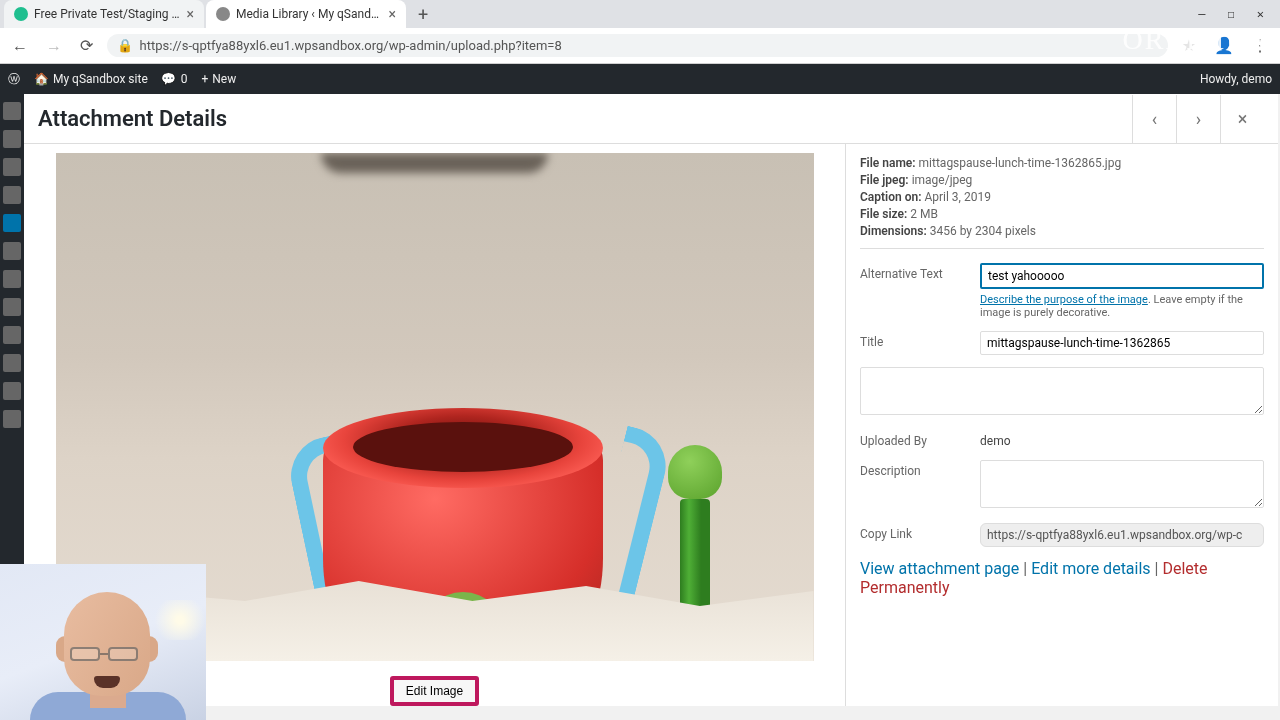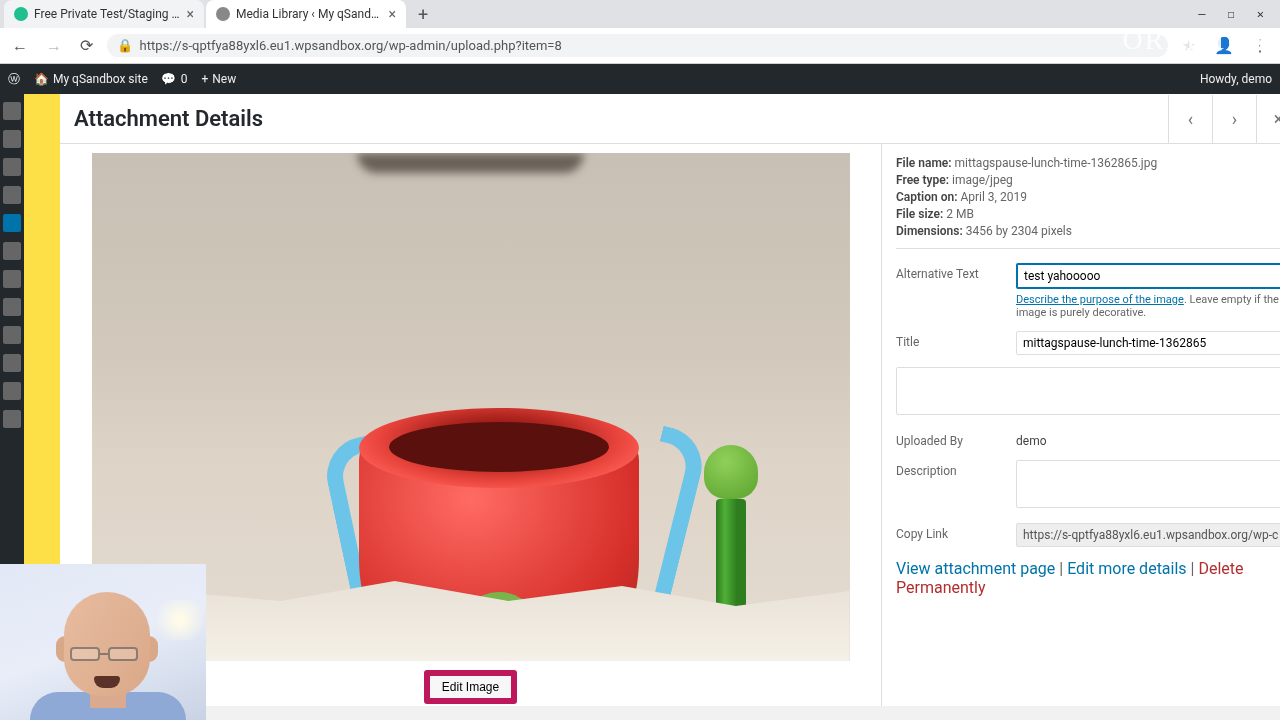--- a/index.html
+++ b/index.html
@@ -15,21 +15,21 @@
 .win-controls { margin-left: auto; display: flex; gap: 22px; padding-right: 12px; color: #333; }
 .win-controls span { cursor: pointer; font-size: 12px; font-family: monospace; }
 .addr-bar { display: flex; align-items: center; gap: 10px; padding: 6px 8px; background: #fff; border-bottom: 1px solid #d0d0d0; height: 36px; }
 .nav-btn { color: #555; font-size: 16px; padding: 2px 4px; cursor: pointer; }
 .url-zone { flex: 1; display: flex; align-items: center; gap: 6px; background: #f1f3f4; border-radius: 14px; padding: 4px 10px; font-size: 13px; color: #555; }
 .url-zone .lock { color: #888; }
 .overlay-brand { position: absolute; right: 14px; top: 24px; font-family: Georgia, serif; font-size: 28px; letter-spacing: 2px; color: #fff; opacity: 0.9; z-index: 50; }
 .wp-admin-bar { background: #23282d; height: 30px; display: flex; align-items: center; padding: 0 8px; color: #eee; font-size: 12px; gap: 14px; }
 .wp-admin-bar .item { display: flex; align-items: center; gap: 4px; cursor: pointer; }
 .wp-admin-bar .spacer { flex: 1; }
-.wp-body { display: flex; height: calc(720px - 28px - 36px - 30px); background: #fde047; position: relative; gap: 36px; }
+.wp-body { display: flex; height: calc(720px - 28px - 36px - 30px); background: #fde047; position: relative; }
 .wp-sidebar { width: 24px; background: #23282d; display: flex; flex-direction: column; gap: 10px; padding-top: 8px; align-items: center; }
 .wp-sidebar .s-icon { width: 18px; height: 18px; background: #666; border-radius: 2px; }
 .wp-sidebar .s-icon.active { background: #0073aa; }
 .wp-content { flex: 1; background: #f1f1f1; position: relative; }
 .modal-backdrop { position: absolute; left: 0; top: 0; width: 1254px; height: 612px; background: #fff; }
 .modal-header { display: flex; align-items: center; height: 50px; border-bottom: 1px solid #ddd; padding: 0 14px; }
 .modal-title { font-size: 22px; font-weight: 600; color: #23282d; }
 .modal-nav { margin-left: auto; display: flex; }
 .modal-nav .arrow, .modal-nav .close { width: 44px; height: 48px; border-left: 1px solid #ddd; display: flex; align-items: center; justify-content: center; color: #777; font-size: 18px; cursor: pointer; }
 .modal-body { display: flex; height: calc(612px - 50px); }
@@ -41,32 +41,32 @@
 .bucket-body { position: absolute; width: 280px; height: 210px; background: radial-gradient(ellipse at 40% 30%, #ff6b63, #d62f2a 70%, #a82620); border-radius: 24px 24px 44px 44px / 24px 24px 88px 88px; top: 28px; left: 2px; }
 .bucket-rim { position: absolute; width: 280px; height: 80px; border-radius: 50%; background: radial-gradient(ellipse at 50% 40%, #7a1410 10%, #b0251f 35%, #e8443c 60%, #ff6158 80%); top: 0; left: 2px; }
 .bucket-inner { position: absolute; width: 220px; height: 50px; border-radius: 50%; background: #5a110d; top: 14px; left: 32px; }
 .handle-l { position: absolute; width: 48px; height: 230px; border: 16px solid #6cc5e8; border-right: none; border-radius: 40px 0 0 40px; left: -14px; top: 30px; transform: rotate(-12deg); }
 .handle-r { position: absolute; width: 48px; height: 230px; border: 16px solid #6cc5e8; border-left: none; border-radius: 0 40px 40px 0; right: -36px; top: 20px; transform: rotate(14deg); }
 .frog { position: absolute; width: 84px; height: 52px; background: #7ab54b; border-radius: 44px 44px 0 0; bottom: -6px; left: 100px; }
 .shovel { position: absolute; left: 612px; top: 292px; }
 .shovel-head { width: 54px; height: 54px; background: radial-gradient(circle at 40% 30%, #8fd05a, #5aa22c); border-radius: 50% 50% 40% 40%; }
 .shovel-shaft { width: 30px; height: 180px; background: linear-gradient(90deg, #2e7d1f, #4faf36 30%, #2e7d1f 70%); margin-left: 12px; border-radius: 4px; }
 .sand-front { position: absolute; bottom: 0; width: 100%; height: 100px; background: linear-gradient(#e5ddd2, #f5f0e7); clip-path: polygon(0 40%, 10% 30%, 25% 40%, 40% 20%, 55% 40%, 70% 25%, 85% 45%, 100% 30%, 100% 100%, 0 100%); }
-.edit-btn { padding: 4px 12px; border: 6px solid #be185d; background: #f7f7f7; font-size: 12px; cursor: pointer; border-radius: 3px; }
+.edit-btn { margin-top: 6px; padding: 4px 12px; border: 4px solid #be185d; background: #f7f7f7; font-size: 12px; cursor: pointer; border-radius: 3px; }
 .meta-sidebar { width: 432px; padding: 12px 14px; overflow: auto; font-size: 12px; color: #666; }
 .meta-sidebar .info-line { margin-bottom: 3px; }
 .meta-sidebar .info-line b { color: #444; font-weight: 600; }
 .meta-sidebar hr { border: none; border-top: 1px solid #ddd; margin: 10px 0 14px; }
 .field-row { display: flex; margin-bottom: 12px; }
 .field-label { width: 120px; text-align: left; padding-right: 10px; padding-top: 4px; color: #666; }
 .field-input { flex: 1; }
 .field-input input, .field-input textarea { width: 100%; padding: 4px 6px; font-size: 12px; border: 1px solid #ddd; border-radius: 2px; font-family: inherit; }
 .field-input input.focused { border: 2px solid #0073aa; outline: none; }
 .field-input textarea { height: 48px; resize: vertical; }
-.field-input .readonly { background: #eee; color: #555; }
+.field-input .readonly { background: #eee; color: #555; border-radius: 6px; }
 .help-text { font-size: 11px; color: #666; margin-top: 4px; }
 .help-text a { color: #0073aa; text-decoration: underline; cursor: pointer; }
 .static-val { padding-top: 4px; color: #444; }
 .action-links { margin-top: 10px; font-size: 16px; }
 .action-links a { color: #0073aa; cursor: pointer; }
 .action-links a.danger { color: #b32d2e; }
 .webcam { position: absolute; left: 0; bottom: 0; width: 206px; height: 156px; background: linear-gradient(160deg, #e2e8f5 0%, #e8edf8 50%, #c9d2e4 100%); z-index: 100; overflow: hidden; }
 .head { position: absolute; left: 64px; top: 28px; width: 86px; height: 104px; background: linear-gradient(120deg, #e8bca0, #d9a888); border-radius: 46px 46px 40px 40px; }
 .ear-l { position: absolute; left: 56px; top: 72px; width: 18px; height: 26px; background: #d9a888; border-radius: 10px; }
 .ear-r { position: absolute; left: 140px; top: 72px; width: 18px; height: 26px; background: #d9a888; border-radius: 10px; }
@@ -168,21 +168,21 @@
               <div class="shovel-head"></div>
               <div class="shovel-shaft"></div>
             </div>
             <div class="sand-front"></div>
           </div>
           <button class="edit-btn">Edit Image</button>
         </div>
 
         <div class="meta-sidebar">
           <div class="info-line"><b>File name:</b> <span>mittagspause-lunch-time-1362865.jpg</span></div>
-          <div class="info-line"><b>Free type:</b> <span>image/jpeg</span></div>
+          <div class="info-line"><b>File jpeg:</b> <span>image/jpeg</span></div>
           <div class="info-line"><b>Caption on:</b> <span>April 3, 2019</span></div>
           <div class="info-line"><b>File size:</b> <span>2 MB</span></div>
           <div class="info-line"><b>Dimensions:</b> <span>3456 by 2304 pixels</span></div>
           <hr>
 
           <div class="field-row">
             <div class="field-label">Alternative Text</div>
             <div class="field-input">
               <input class="focused" value="test yahooooo" style="">
               <div class="help-text"><a>Describe the purpose of the image</a><span>. Leave empty if the image is purely decorative.</span></div>

